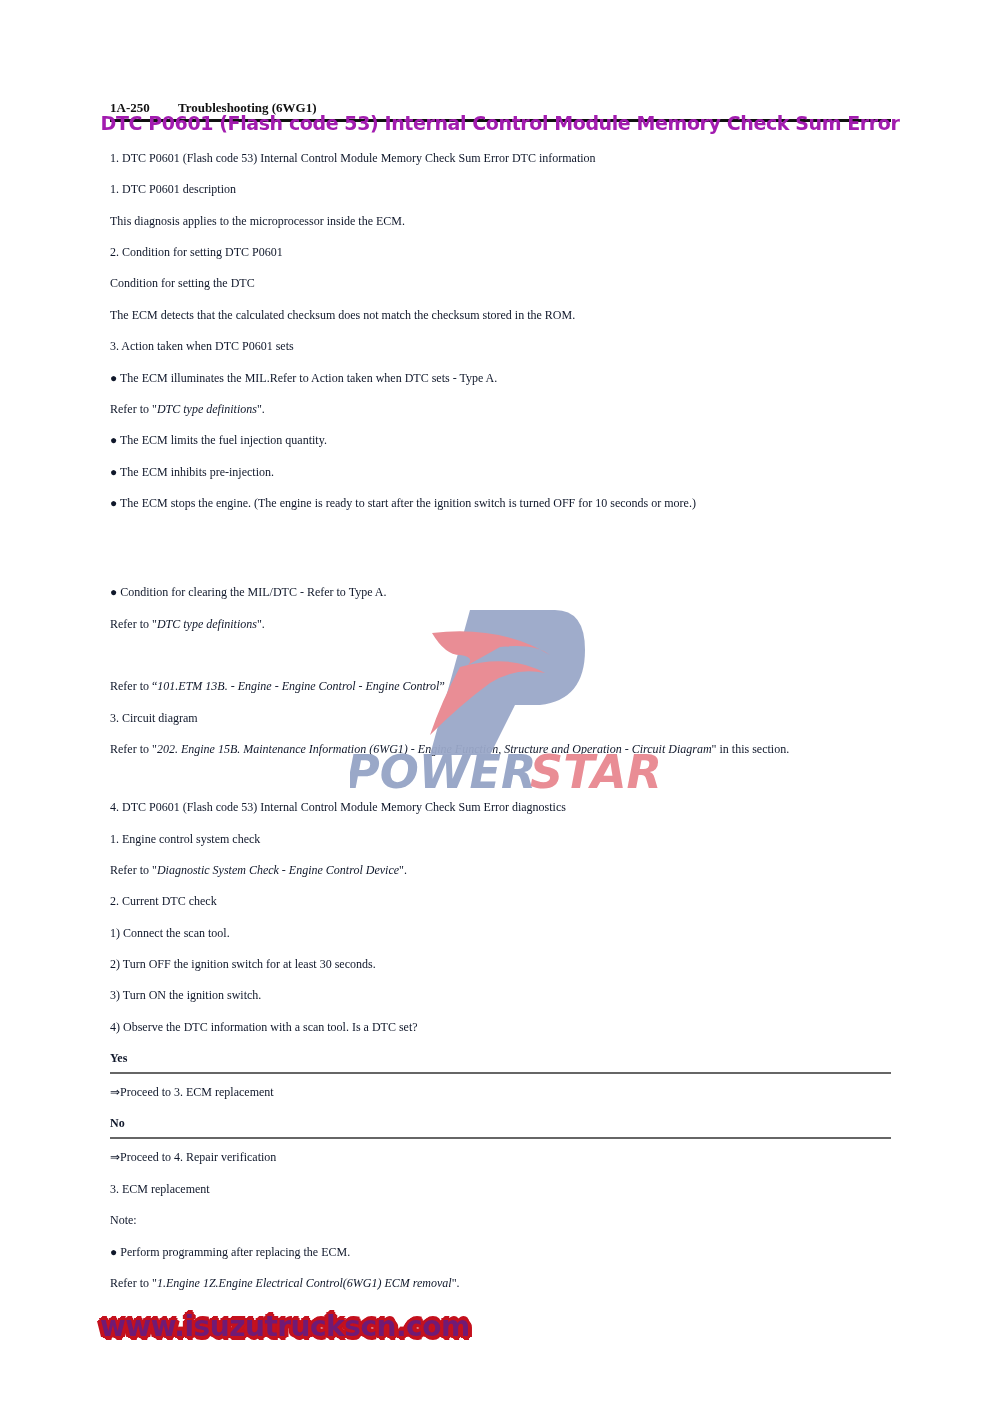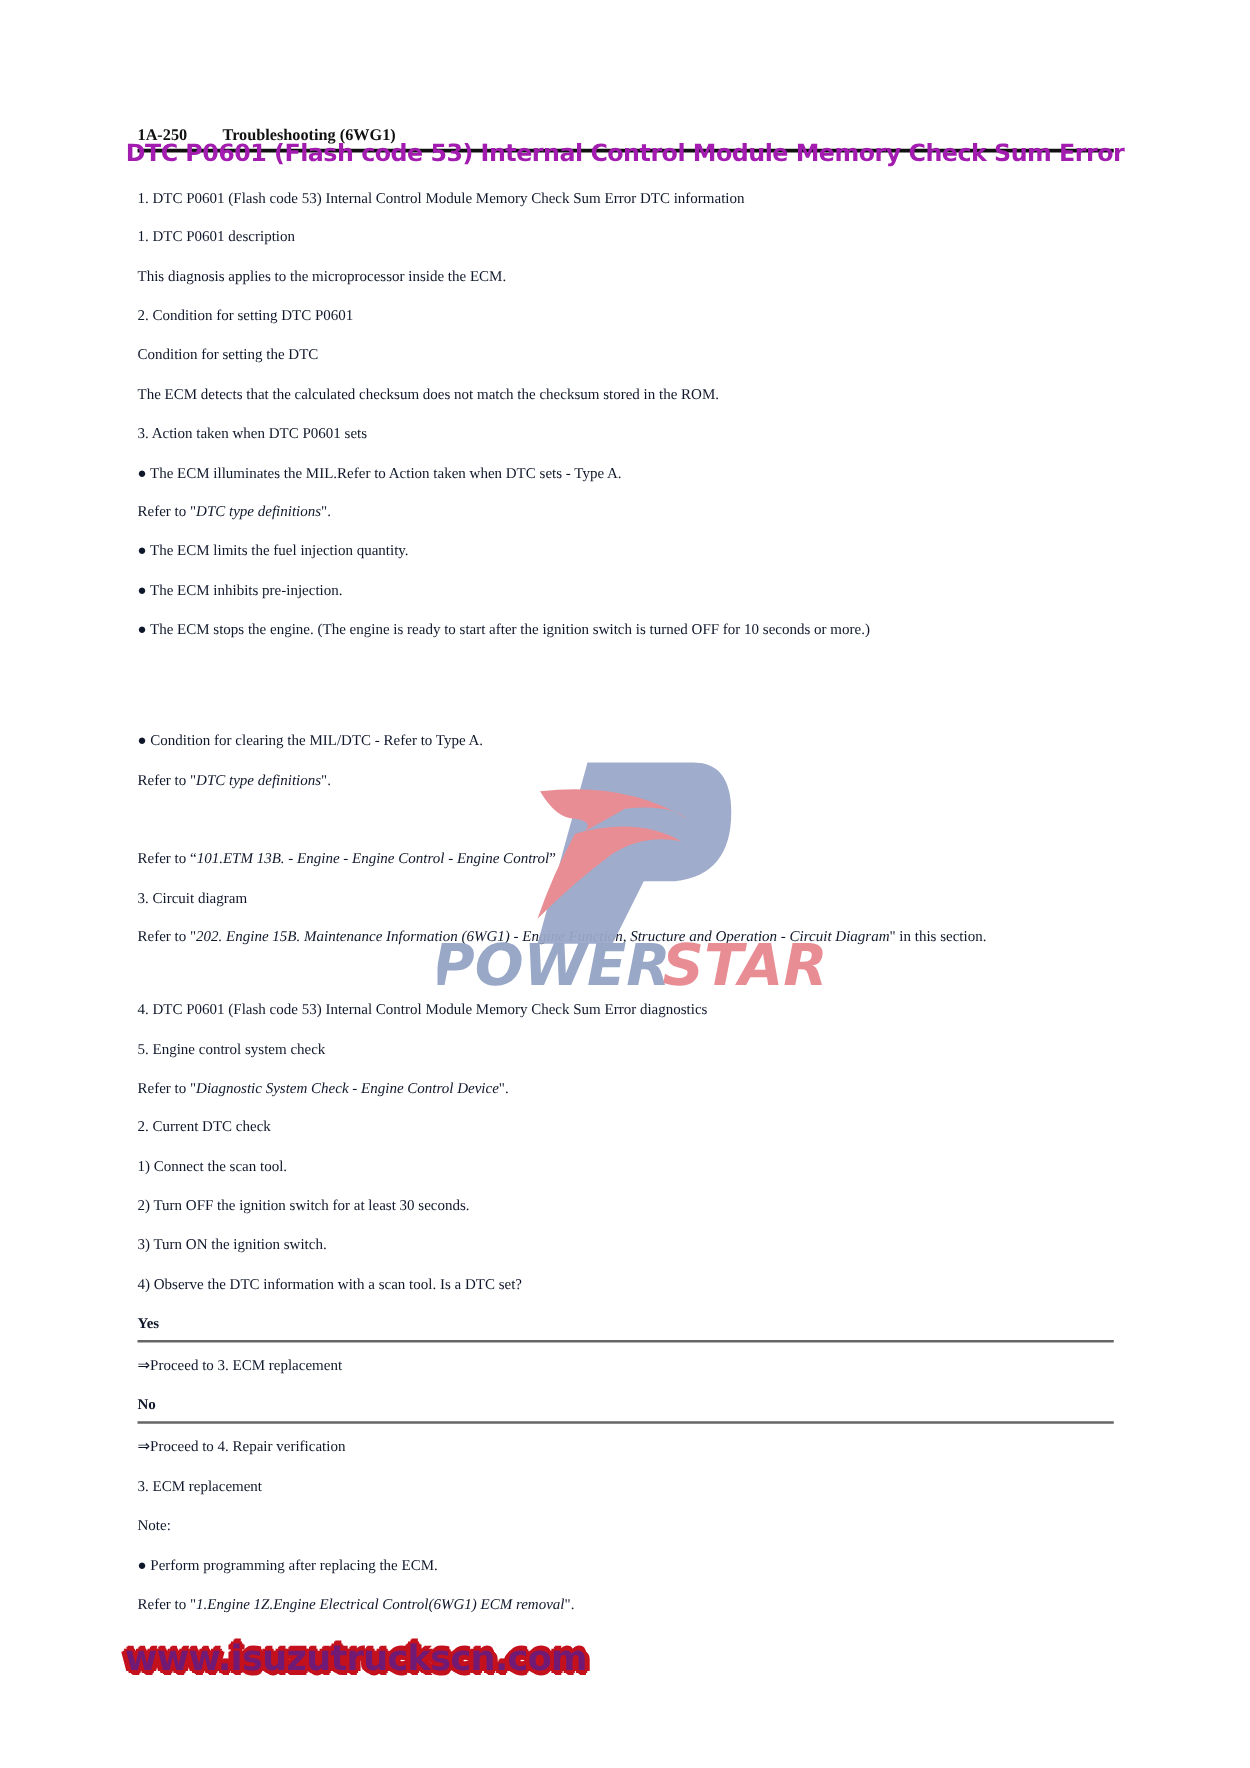--- a/index.html
+++ b/index.html
@@ -62,21 +62,21 @@
   <div class="line" style="top:399px"><span>Refer to "</span><i>DTC type definitions</i><span>".</span></div>
   <div class="line" style="top:430px">● The ECM limits the fuel injection quantity.</div>
   <div class="line" style="top:462px">● The ECM inhibits pre-injection.</div>
   <div class="line wrap" style="top:490px">● The ECM stops the engine. (The engine is ready to start after the ignition switch is turned OFF for 10 seconds or more.)</div>
   <div class="line" style="top:582px">● Condition for clearing the MIL/DTC - Refer to Type A.</div>
   <div class="line" style="top:614px"><span>Refer to "</span><i>DTC type definitions</i><span>".</span></div>
   <div class="line" style="top:676px"><span>Refer to “</span><i>101.ETM 13B. - Engine - Engine Control - Engine Control</i><span>”</span></div>
   <div class="line" style="top:708px">3. Circuit diagram</div>
   <div class="line wrap" style="top:736px"><span>Refer to "</span><i>202. Engine 15B. Maintenance Information (6WG1) - Engine Function, Structure and Operation - Circuit Diagram</i><span>" in this section.</span></div>
   <div class="line" style="top:797px">4. DTC P0601 (Flash code 53) Internal Control Module Memory Check Sum Error diagnostics</div>
-  <div class="line" style="top:829px">5. Engine control system check</div>
+  <div class="line" style="top:829px">1. Engine control system check</div>
   <div class="line" style="top:860px"><span>Refer to "</span><i>Diagnostic System Check - Engine Control Device</i><span>".</span></div>
   <div class="line" style="top:891px">2. Current DTC check</div>
   <div class="line" style="top:923px">1) Connect the scan tool.</div>
   <div class="line" style="top:954px">2) Turn OFF the ignition switch for at least 30 seconds.</div>
   <div class="line" style="top:985px">3) Turn ON the ignition switch.</div>
   <div class="line" style="top:1017px">4) Observe the DTC information with a scan tool. Is a DTC set?</div>
   <div class="line bold" style="top:1048px">Yes</div>
   <div class="rule" style="top:1072px"></div>
   <div class="line" style="top:1082px">⇒Proceed to 3. ECM replacement</div>
   <div class="line bold" style="top:1113px">No</div>

